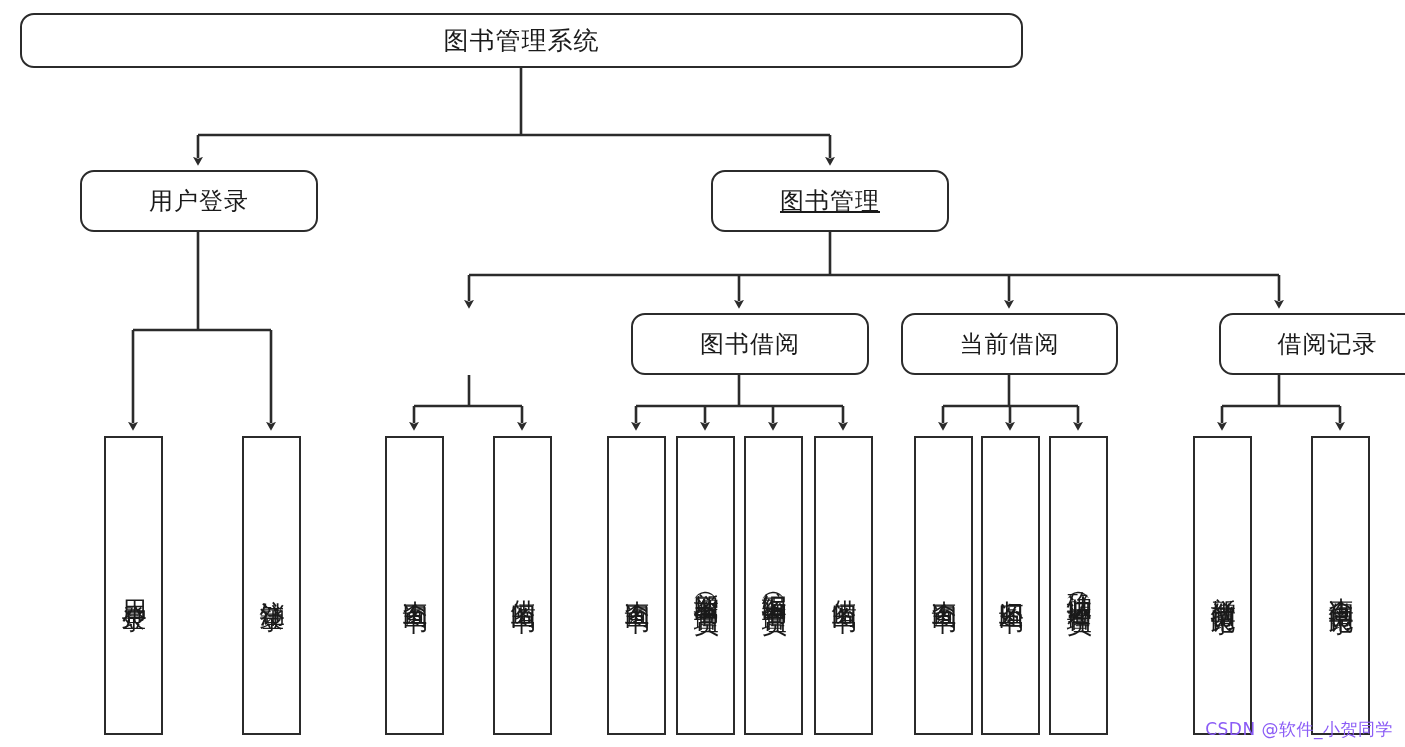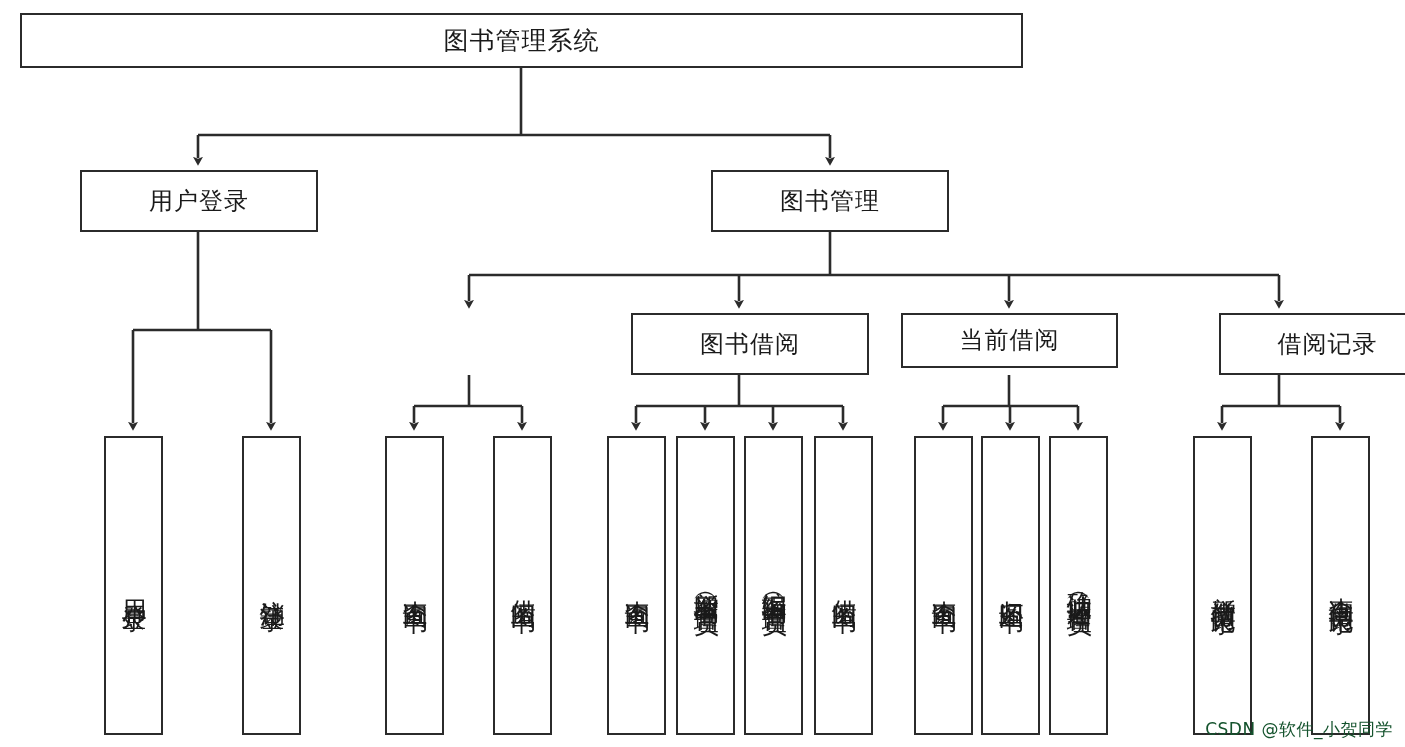--- a/index.html
+++ b/index.html
@@ -34,20 +34,21 @@
     display: flex;
     align-items: center;
     justify-content: center;
     color: #1a1a1a;
     text-align: center;
   }
   .node-h {
     font-size: 24px;
     letter-spacing: 1px;
     line-height: 1.1;
+    border-radius: 14px;
   }
   .node-root {
     font-size: 25px;
   }
   .node-v {
     font-size: 25px;
     writing-mode: vertical-rl;
     text-orientation: upright;
     letter-spacing: 3px;
     line-height: 1.05;
@@ -57,21 +58,21 @@
   .node-v .vlabel {
     writing-mode: vertical-rl;
     text-orientation: upright;
     display: block;
   }
   .watermark {
     position: absolute;
     right: 12px;
     bottom: 6px;
     font-size: 17px;
-    color: #14532d;
+    color: #8b5cf6;
     letter-spacing: 0.5px;
     white-space: nowrap;
     font-family: "DejaVu Sans", "Liberation Sans", sans-serif;
   }
 </style>
 </head>
 <body>
 
 <div id="diagram">
 
@@ -126,28 +127,28 @@
     </g>
   </svg>
 
   <div class="node node-h node-root" style="left:20px; top:13px; width:1003px; height:55px;">
     <span>图书管理系统</span>
   </div>
 
   <div class="node node-h" style="left:80px; top:170px; width:238px; height:62px;">
     <span>用户登录</span>
   </div>
-  <div class="node node-h" style="left:711px; top:170px; width:238px; height:62px;">
+  <div class="node node-h" style="left:711px; top:170px; width:238px; height:62px;text-decoration:underline;">
     <span>图书管理</span>
   </div>
 
   <div class="node node-h" style="left:631px; top:313px; width:238px; height:62px;">
     <span>图书借阅</span>
   </div>
-  <div class="node node-h" style="left:901px; top:313px; width:217px; height:55px;">
+  <div class="node node-h" style="left:901px; top:313px; width:217px; height:62px;">
     <span>当前借阅</span>
   </div>
   <div class="node node-h" style="left:1171px; top:313px; width:217px; height:62px;margin-left:48px;">
     <span>借阅记录</span>
   </div>
 
   <div class="node node-v" style="left:104px; top:436px; width:59px; height:299px;">
     <span class="vlabel">用户登录</span>
   </div>
   <div class="node node-v" style="left:242px; top:436px; width:59px; height:299px;">

